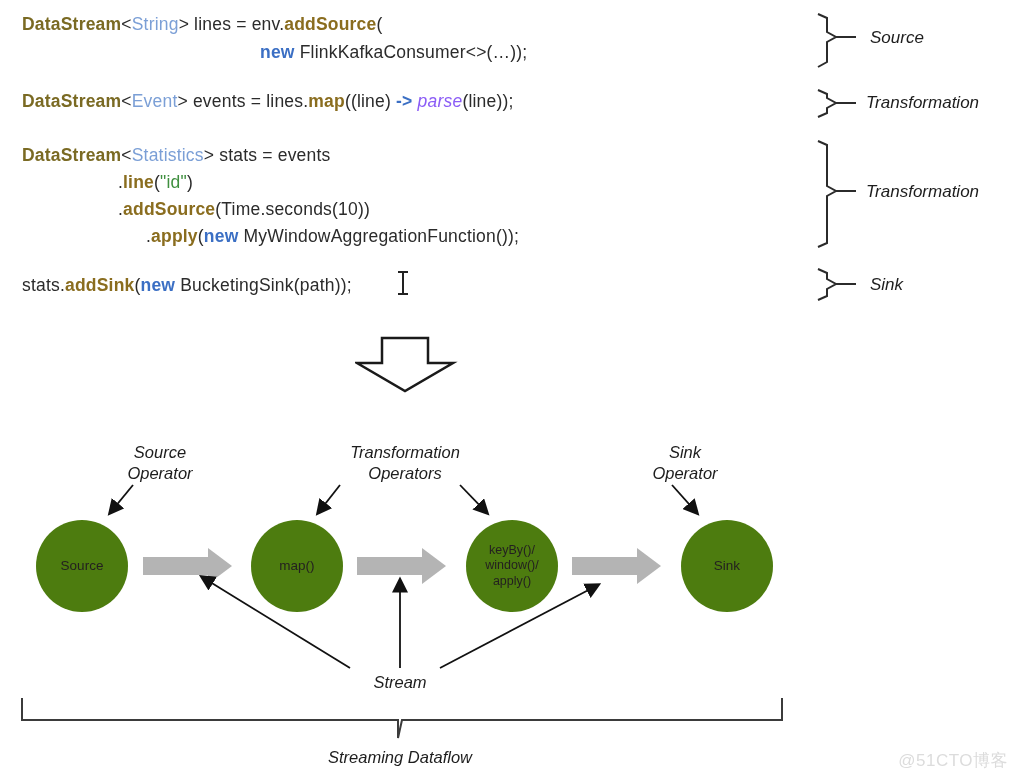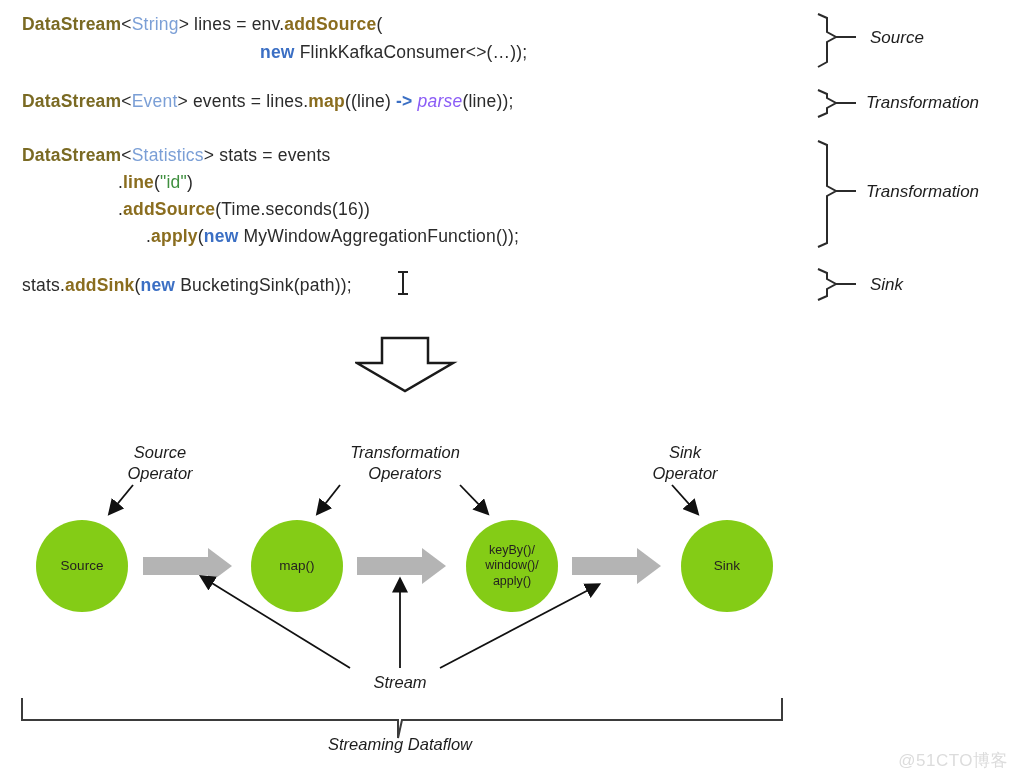--- a/index.html
+++ b/index.html
@@ -67,21 +67,21 @@
   #flow {
     position: absolute;
     left: 0;
     top: 420px;
     width: 1020px;
     height: 362px;
   }
   .node {
     position: absolute;
     border-radius: 50%;
-    background: #84cc16;
+    background: #4d7c0f;
     display: flex;
     align-items: center;
     justify-content: center;
     text-align: center;
     font-family: "Liberation Sans", sans-serif;
     color: #231f20;
     line-height: 1.25;
   }
   .node-lg { width: 92px; height: 92px; font-size: 13.5px; }
   .node-md { width: 92px; height: 92px; font-size: 12.5px; }
@@ -114,21 +114,21 @@
 </style>
 </head>
 <body>
 
 <div id="code-panel">
   <div class="code-line" style="top:14px;left:22px;"><span class="tok-type">DataStream</span><span class="tok-plain">&lt;</span><span class="tok-generic">String</span><span class="tok-plain">&gt; lines = env.</span><span class="tok-method">addSource</span><span class="tok-plain">(</span></div>
   <div class="code-line" style="top:42px;left:260px;"><span class="tok-kw">new</span><span class="tok-plain"> FlinkKafkaConsumer&lt;&gt;(…));</span></div>
   <div class="code-line" style="top:91px;left:22px;"><span class="tok-type">DataStream</span><span class="tok-plain">&lt;</span><span class="tok-generic">Event</span><span class="tok-plain">&gt; events = lines.</span><span class="tok-method">map</span><span class="tok-plain">((line) </span><span class="tok-kw">-&gt;</span><span class="tok-plain"> </span><span class="tok-ital">parse</span><span class="tok-plain">(line));</span></div>
   <div class="code-line" style="top:145px;left:22px;"><span class="tok-type">DataStream</span><span class="tok-plain">&lt;</span><span class="tok-generic">Statistics</span><span class="tok-plain">&gt; stats = events</span></div>
   <div class="code-line" style="top:172px;left:118px;"><span class="tok-plain">.</span><span class="tok-method">line</span><span class="tok-plain">(</span><span class="tok-str">"id"</span><span class="tok-plain">)</span></div>
-  <div class="code-line" style="top:199px;left:118px;"><span class="tok-plain">.</span><span class="tok-method">addSource</span><span class="tok-plain">(Time.seconds(16))</span></div>
+  <div class="code-line" style="top:199px;left:118px;"><span class="tok-plain">.</span><span class="tok-method">addSource</span><span class="tok-plain">(Time.seconds(10))</span></div>
   <div class="code-line" style="top:226px;left:118px;margin-left:28px;"><span class="tok-plain">.</span><span class="tok-method">apply</span><span class="tok-plain">(</span><span class="tok-kw">new</span><span class="tok-plain"> MyWindowAggregationFunction());</span></div>
   <div class="code-line" style="top:275px;left:22px;"><span class="tok-plain">stats.</span><span class="tok-method">addSink</span><span class="tok-plain">(</span><span class="tok-kw">new</span><span class="tok-plain"> BucketingSink(path));</span></div>
 </div>
 
 <div style="position:absolute;left:402px;top:272px;width:2px;height:22px;background:#222;"></div>
 <div style="position:absolute;left:398px;top:271px;width:10px;height:2px;background:#222;"></div>
 <div style="position:absolute;left:398px;top:293px;width:10px;height:2px;background:#222;"></div>
 
 <svg id="brace-layer" class="svg-abs" width="1020" height="320">
   <g stroke="#2b2b2b" stroke-width="2" fill="none" stroke-linecap="butt">
@@ -203,16 +203,16 @@
     <span class="node-label">Sink</span>
   </div>
 
   <div class="annot" style="left:95px;  top:22px; width:130px;">Source
 Operator</div>
   <div class="annot" style="left:320px; top:22px; width:170px;">Transformation
 Operators</div>
   <div class="annot" style="left:620px; top:22px; width:130px;">Sink
 Operator</div>
   <div class="annot" style="left:340px; top:252px; width:120px;">Stream</div>
-  <div class="annot" style="left:280px; top:314px; width:240px;">Streaming Dataflow</div>
+  <div class="annot" style="left:280px; top:327px; width:240px;">Streaming Dataflow</div>
 </div>
 
 <div id="watermark">@51CTO博客</div>
 
 </body></html>

